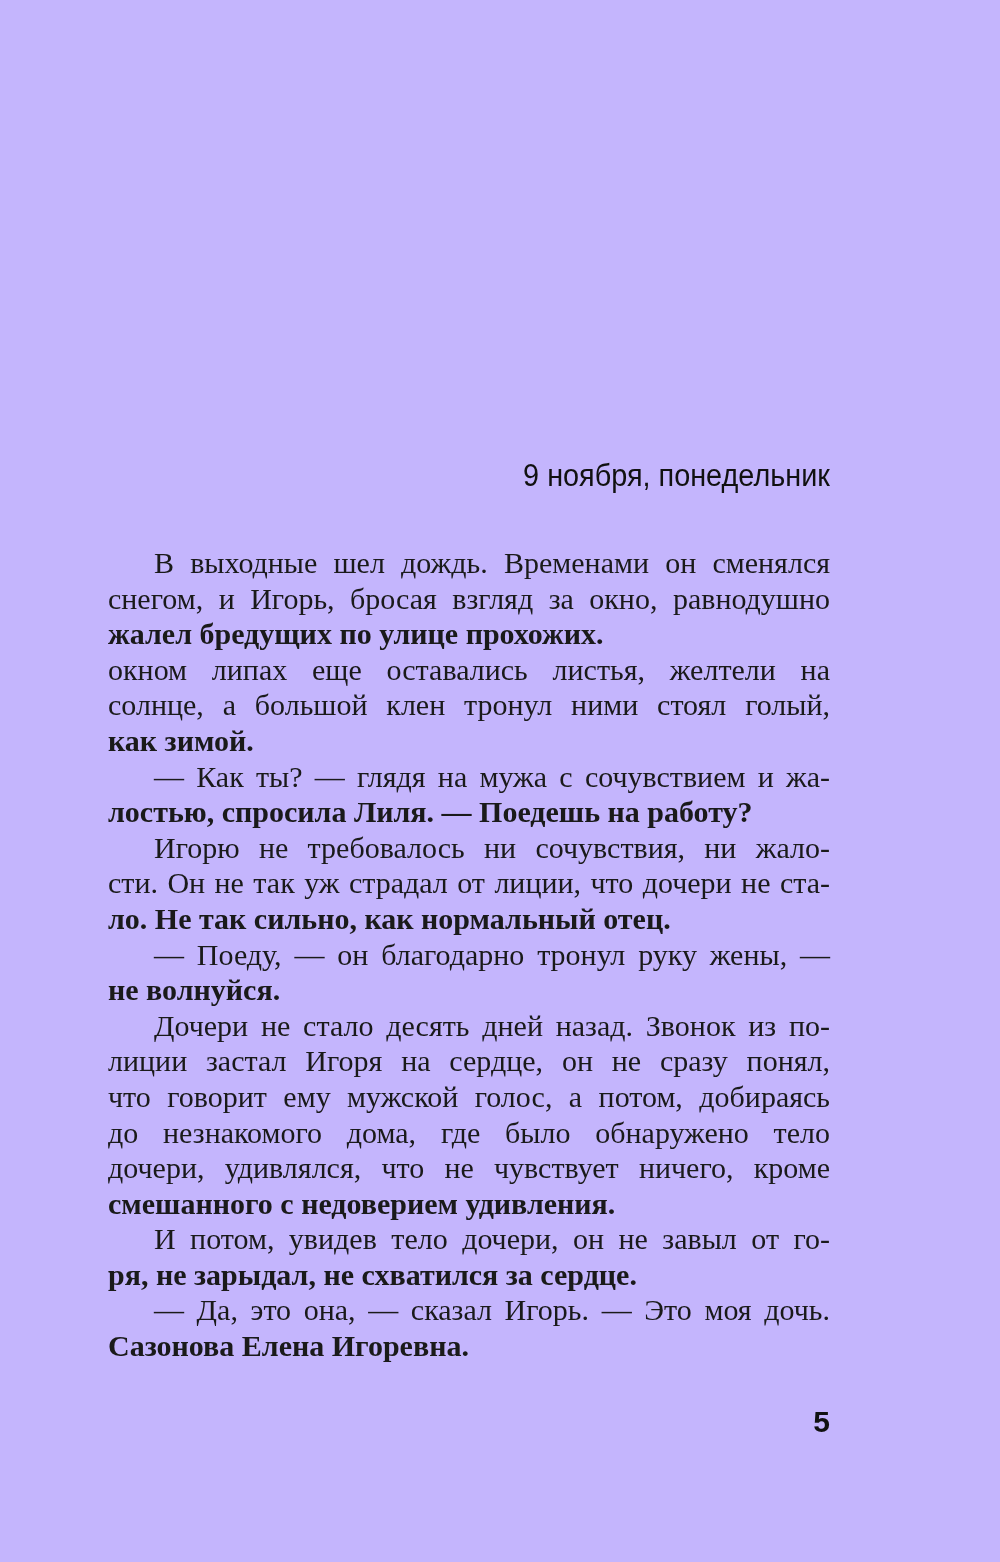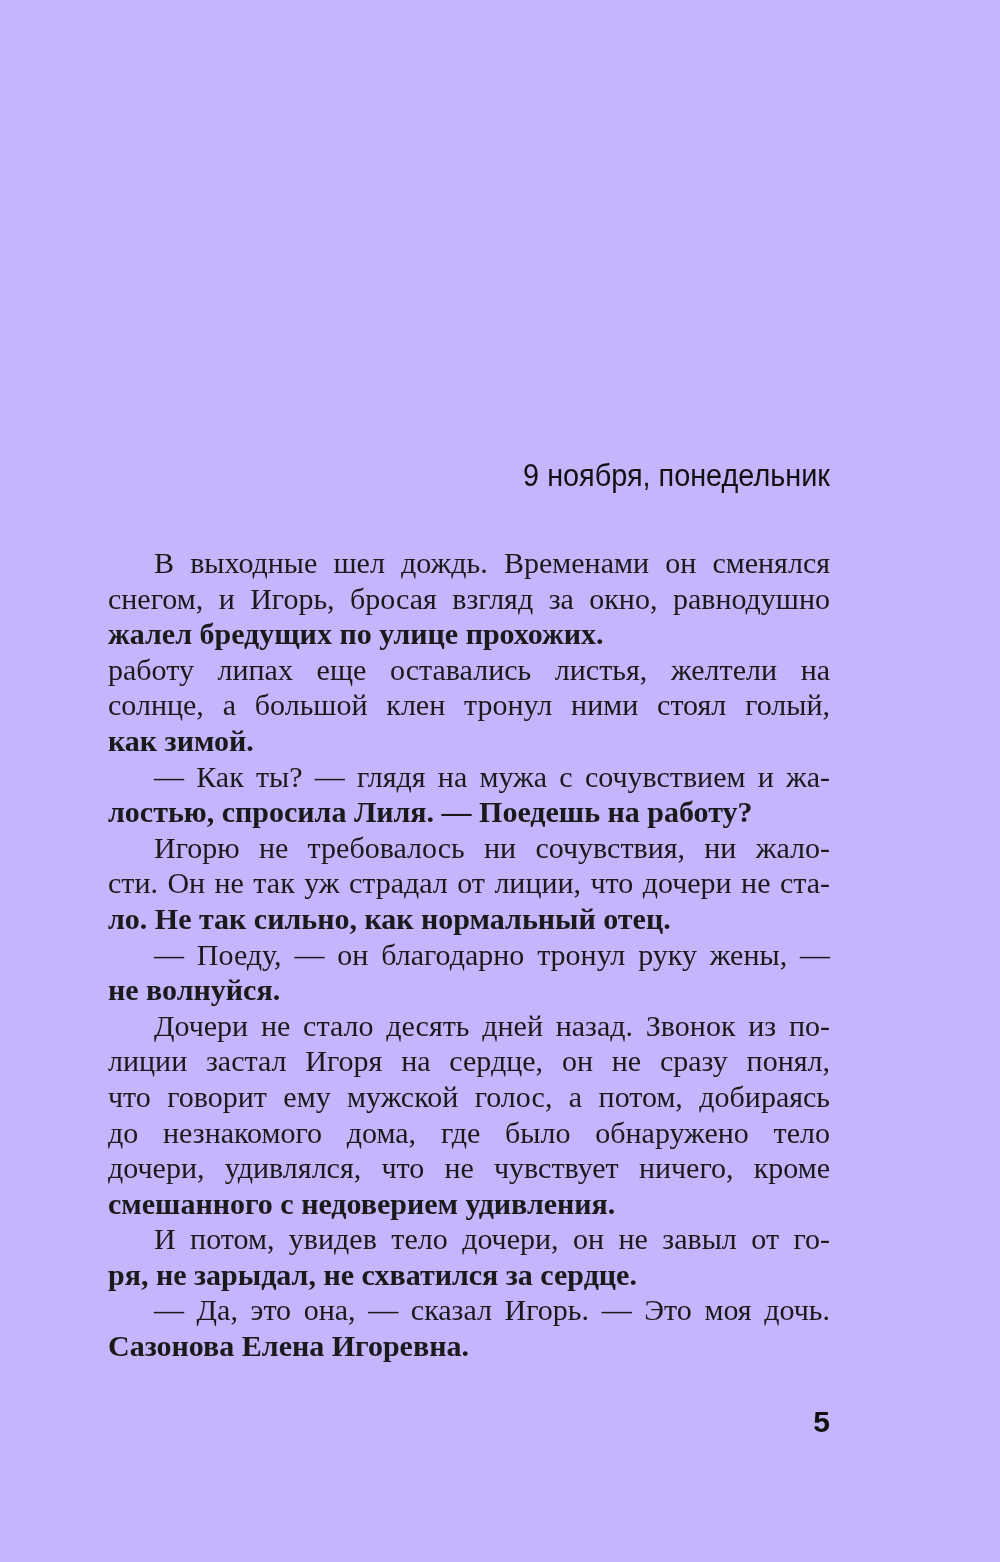--- a/index.html
+++ b/index.html
@@ -25,21 +25,21 @@
 </style>
 </head>
 <body>
 
 <div class="page">
   <div class="heading">9 ноября, понедельник</div>
   <div class="text" id="text">
       <div class="line first">В выходные шел дождь. Временами он сменялся</div>
       <div class="line">снегом, и Игорь, бросая взгляд за окно, равнодушно</div>
       <div class="line last">жалел бредущих по улице прохожих.</div>
-      <div class="line">работу липах еще оставались листья, желтели на</div>
+      <div class="line">окном липах еще оставались листья, желтели на</div>
       <div class="line">солнце, а большой клен тронул ними стоял голый,</div>
       <div class="line last">как зимой.</div>
       <div class="line first">— Как ты? — глядя на мужа с сочувствием и жа-</div>
       <div class="line last">лостью, спросила Лиля. — Поедешь на работу?</div>
       <div class="line first">Игорю не требовалось ни сочувствия, ни жало-</div>
       <div class="line">сти. Он не так уж страдал от лиции, что дочери не ста-</div>
       <div class="line last">ло. Не так сильно, как нормальный отец.</div>
       <div class="line first">— Поеду, — он благодарно тронул руку жены, —</div>
       <div class="line last">не волнуйся.</div>
       <div class="line first">Дочери не стало десять дней назад. Звонок из по-</div>

